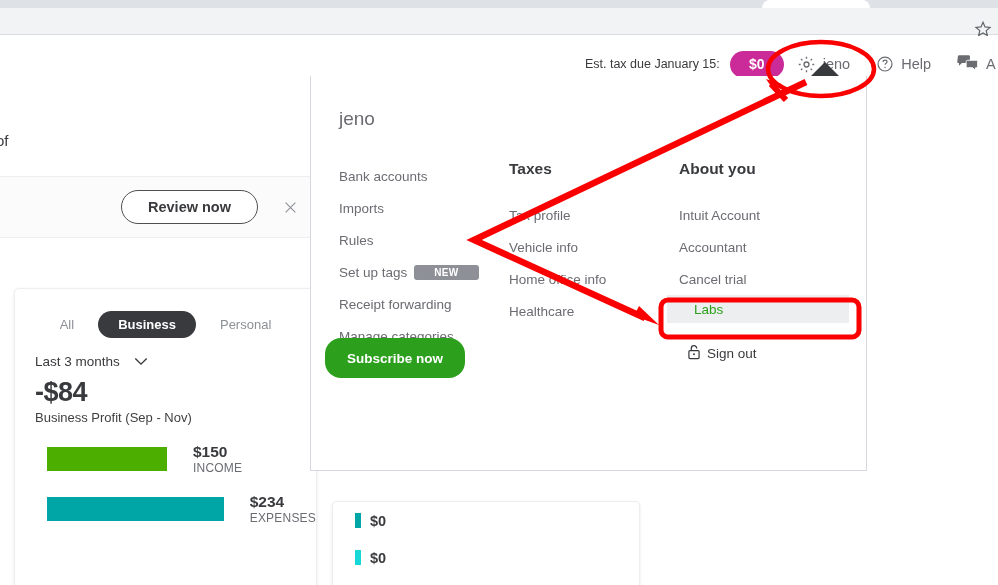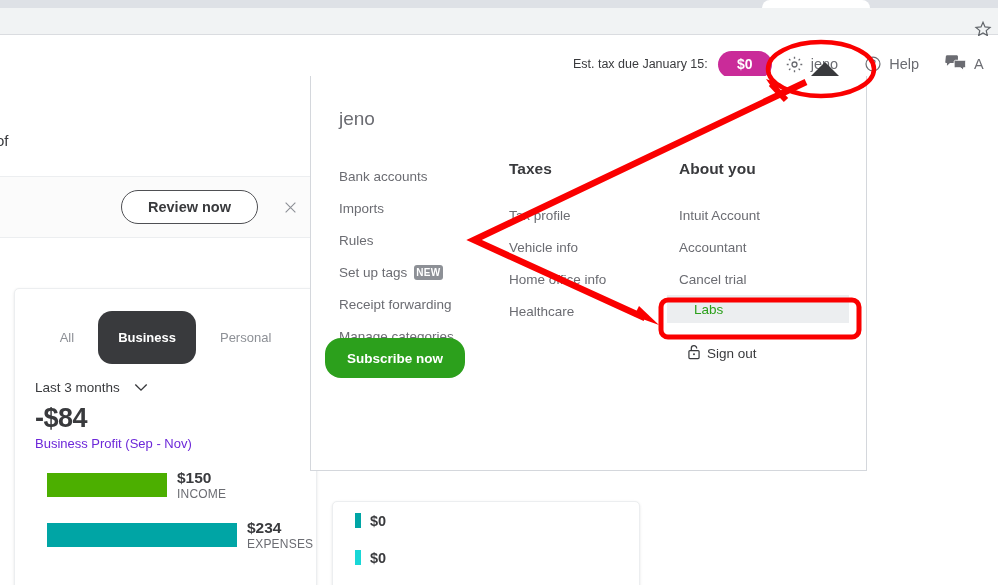--- a/index.html
+++ b/index.html
@@ -37,21 +37,21 @@
     position: absolute; left: 0; top: 36px; width: 998px; height: 549px;
     background: #ffffff;
   }
 
   
   .app-header {
     position: absolute; left: 0; top: 0; width: 998px; height: 56px;
     background: #ffffff;
   }
   .hdr-right {
-    position: absolute; right: 12px; top: 0; height: 56px;
+    position: absolute; right: 0; top: 0; height: 56px;
     display: flex; align-items: center; gap: 0px;
   }
   .tax-due-label {
     font-size: 12.5px; color: #393a3d; white-space: nowrap;
     margin-right: 10px;
   }
   .tax-pill {
     display: inline-flex; align-items: center; justify-content: center;
     min-width: 54px; height: 27px; padding: 0 16px;
     background: #ca2b99; color: #ffffff;
@@ -108,40 +108,40 @@
   .seg-row {
     display: flex; align-items: center; justify-content: center;
     gap: 10px; margin-top: 22px;
   }
   .seg {
     font-size: 13px; color: #8d9096; padding: 6px 14px;
     border-radius: 14px; white-space: nowrap;
   }
   .seg.active {
     background: #393a3d; color: #ffffff; font-weight: bold;
-    padding: 19px 20px;
+    padding: 6px 20px;
   }
 
   .pnl-head {
     display: flex; align-items: baseline; gap: 14px;
     margin: 16px 0 0 20px;
   }
   .pnl-title { font-size: 19px; font-weight: bold; color: #393a3d; }
   .pnl-range {
     font-size: 13.5px; color: #393a3d; display: flex;
     align-items: center; gap: 14px;
   }
   .chev { color: #393a3d; display: inline-block; }
   .pnl-amount {
     margin: 8px 0 0 20px; font-size: 27px;
     font-weight: bold; color: #393a3d; letter-spacing: -0.5px;
   }
-  .pnl-sub { margin: 2px 0 0 20px; font-size: 13px; color: #6d28d9; }
-
-  .bar-row { margin: 18px 0 0 32px; display: flex; align-items: center; }
+  .pnl-sub { margin: 2px 0 0 20px; font-size: 13px; color: #404040; }
+
+  .bar-row { margin: 18px 0 0 32px; display: flex; align-items: center; gap: 16px; }
   .bar { height: 24px; }
   .bar-income   { width: 120px; background: #4caf00; }
   .bar-expenses { width: 190px; background: #00a5a5; }
   .bar-labels { margin-left: 10px; }
   .bar-amt  { font-size: 15.5px; font-weight: bold; color: #393a3d; line-height: 1.15; }
   .bar-name { font-size: 12px; color: #6b6c72; letter-spacing: 0.2px; }
 
   .legend-row {
     display: flex; align-items: center; gap: 9px;
     margin-left: 22px; height: 37px;
@@ -182,21 +182,21 @@
     margin-bottom: 21px;
   }
   .dd-item {
     display: flex; align-items: center; gap: 7px;
     font-size: 13.5px; color: #6b6c72; height: 28px;
     white-space: nowrap;
   }
   .dd-item.spaced { height: 32px; }
   .badge-new {
     background: #8d9096; color: #ffffff; font-size: 10px;
-    font-weight: bold; padding: 2px 2px; border-radius: 3px;
+    font-weight: bold; padding: 2px 20px; border-radius: 3px;
     letter-spacing: 0.3px;
   }
   .dd-item-hl {
     background: #eceef0; color: #2ca01c;
     height: 28px; display: flex; align-items: center;
     padding-left: 27px; margin-left: -12px;
     width: 182px; font-size: 13.5px;
   }
   .btn-subscribe {
     position: absolute; left: 14px; top: 262px;

